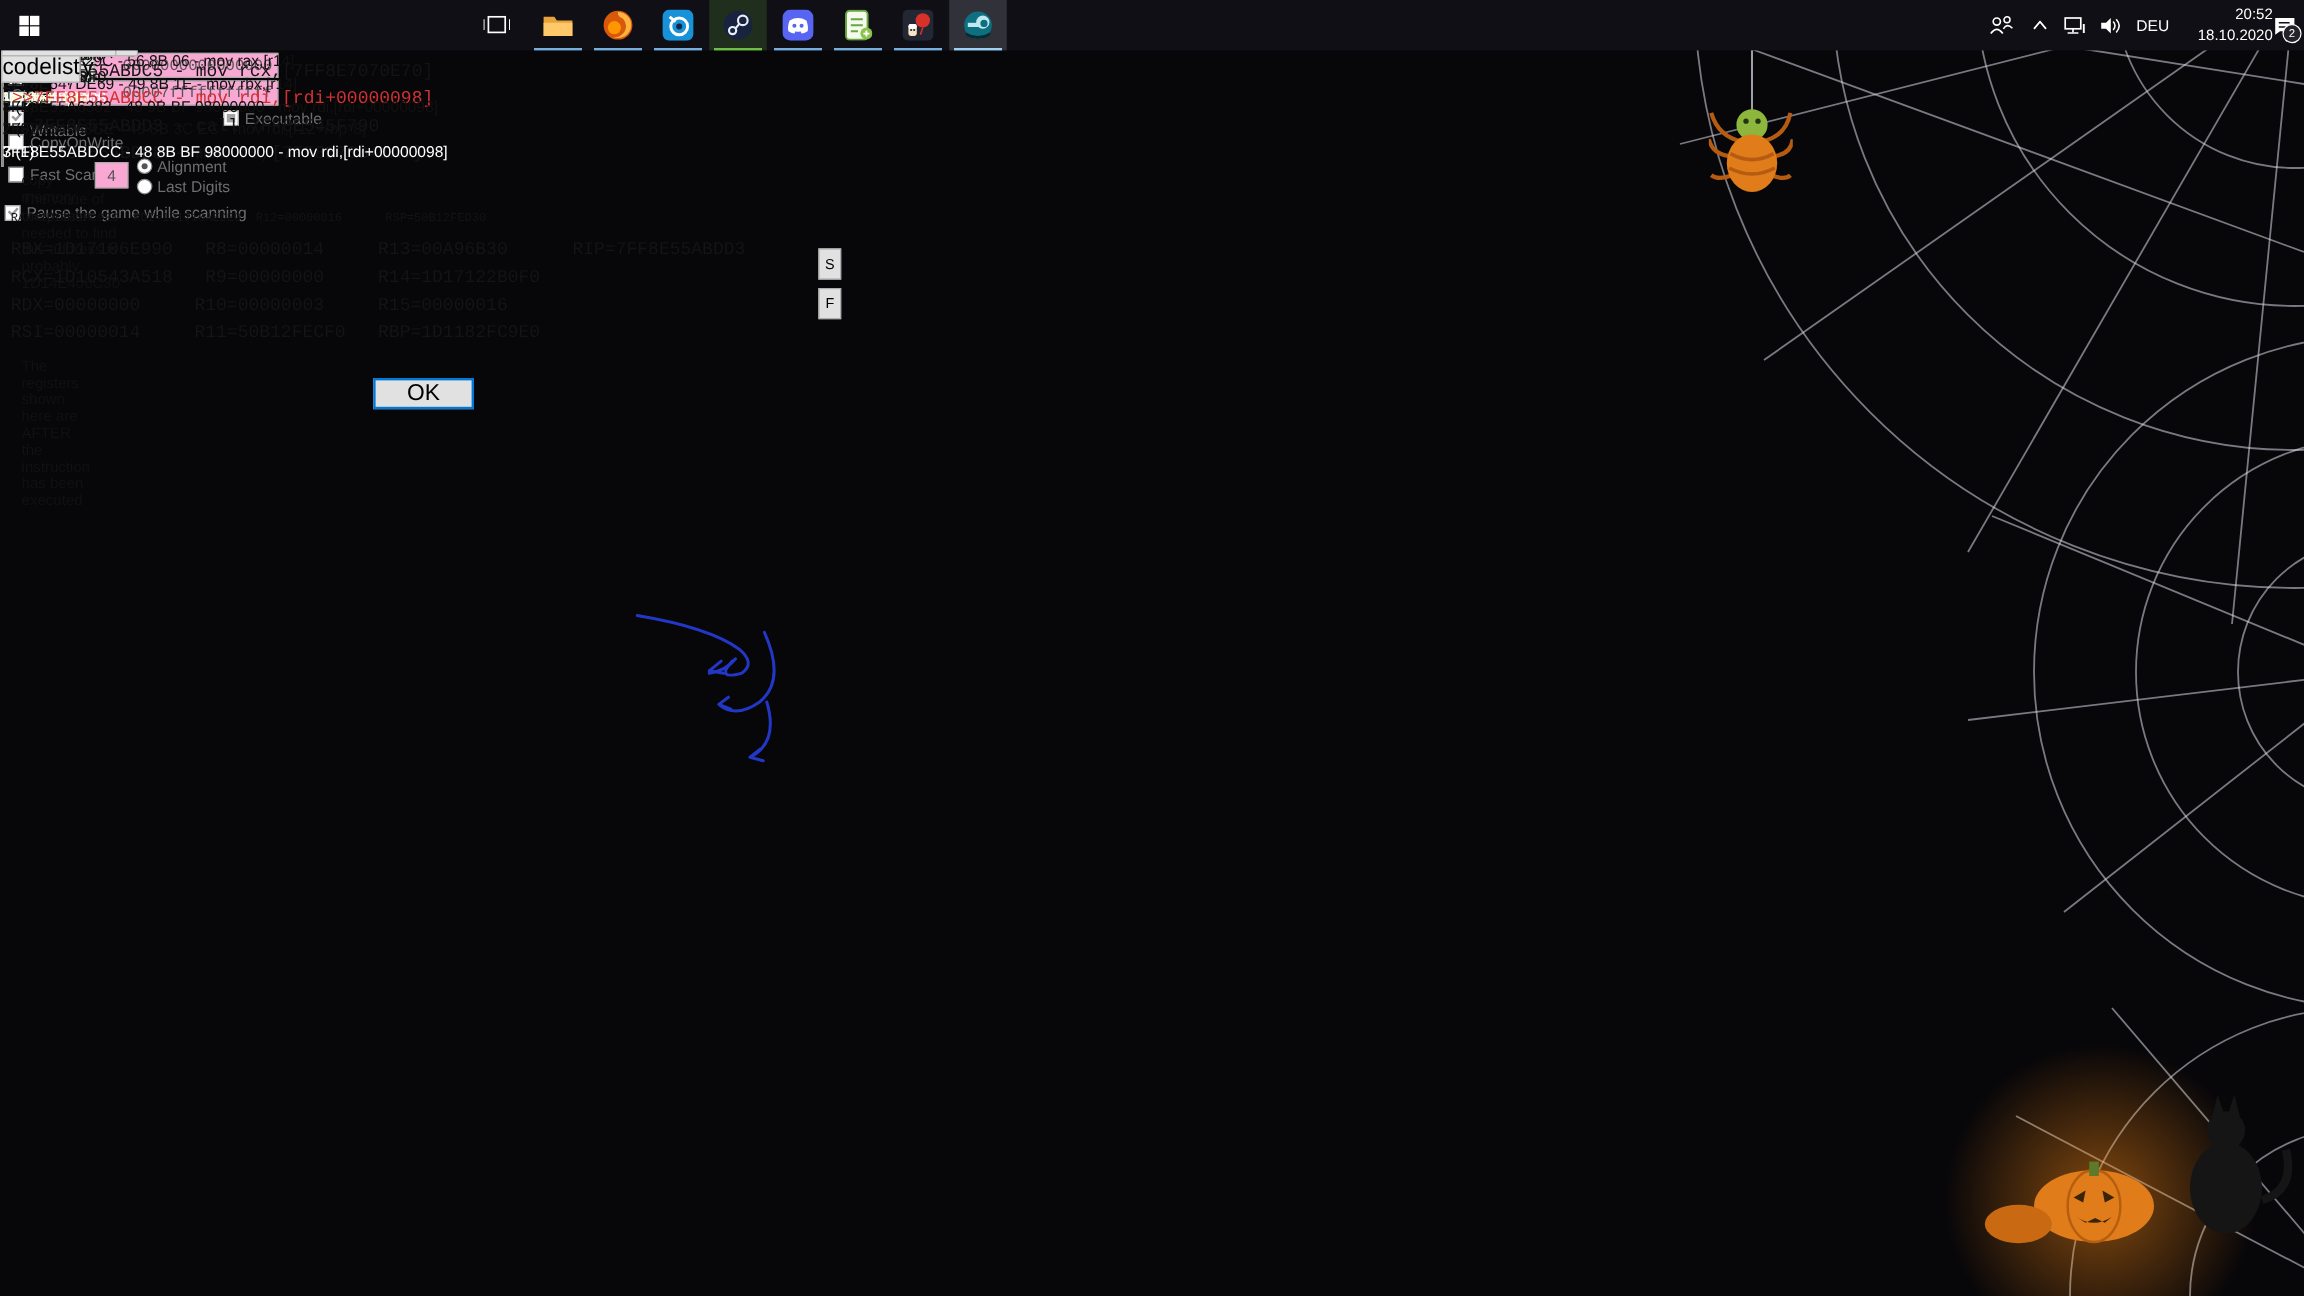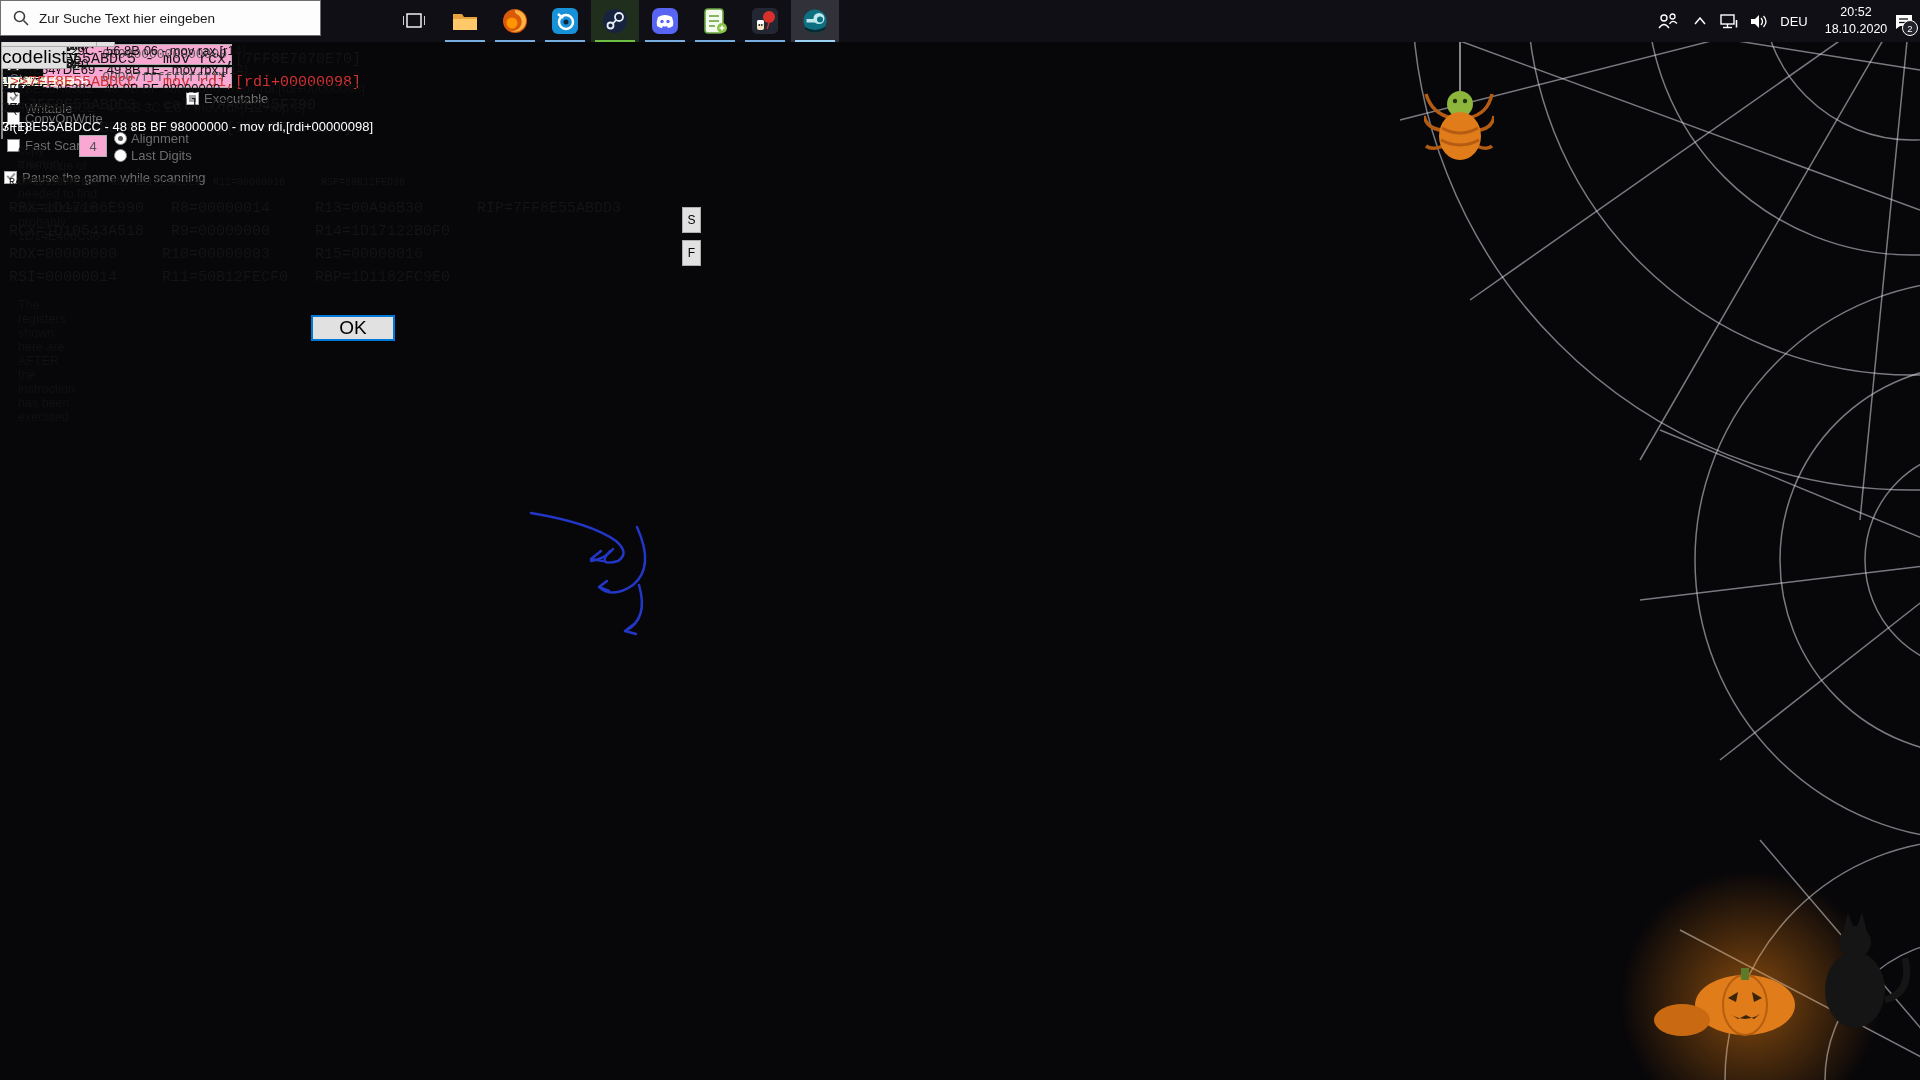--- a/index.html
+++ b/index.html
@@ -490,27 +490,20 @@
 
 <div class="abs" style="left:0;top:1038;width:1920px;height:42px;background:#0f0f15;z-index:50">
   <div class="tray-ico" style="left:0;top:0;width:48px;height:42px">
     <svg width="17" height="17">
       <rect x="0" y="0" width="8" height="8" fill="#fff"></rect>
         <rect x="9" y="0" width="8" height="8" fill="#fff"></rect>
       <rect x="0" y="9" width="8" height="8" fill="#fff"></rect>
         <rect x="9" y="9" width="8" height="8" fill="#fff"></rect>
     </svg>
   </div>
-  <div class="abs" style="left:48;top:3;width:321px;height:36px;background:#fdfdfd;border:1px solid #6f6f6f;display:flex;align-items:center;box-sizing:border-box">
-    <svg width="16" height="16" style="margin:0 10px 0 12px">
-      <circle cx="6.5" cy="6.5" r="5" fill="none" stroke="#3c3c3c" stroke-width="1.6"></circle>
-      <line x1="10.5" y1="10.5" x2="15" y2="15" stroke="#3c3c3c" stroke-width="1.6"></line>
-    </svg>
-    <span style="font-size:13.5px;color:#1b1b1b">Zur Suche Text hier eingeben</span>
-  </div>
   <div class="tray-ico" style="left:390px;top:0;width:48px;height:42px">
     <svg width="22" height="18">
       <rect x="4" y="2" width="14" height="13" fill="none" stroke="#fff" stroke-width="1.4"></rect>
       <line x1="0" y1="4" x2="0" y2="13" stroke="#fff" stroke-width="1.6"></line>
         <line x1="22" y1="4" x2="22" y2="13" stroke="#fff" stroke-width="1.6"></line>
     </svg>
   </div>
 
   <div class="tray-ico" style="left:441px;top:0;width:48px;height:42px">
     <svg width="26" height="22">
@@ -612,21 +605,21 @@
   </div>
   <div class="tray-ico" style="left:1744px;top:0;width:30px;height:42px">
     <svg width="18" height="15">
       <polygon points="1,5 5,5 9,1 9,14 5,10 1,10" fill="#fff"></polygon>
       <path d="M11,4 q3,3.5 0,7 M13.5,2 q5,5.5 0,11" fill="none" stroke="#fff" stroke-width="1.3"></path>
     </svg>
   </div>
   <div class="tray-ico" style="left:1774px;top:0;width:40px;height:42px">
     <span style="font-size:13px;color:#fff">DEU</span>
   </div>
-  <div style="position:absolute;left:1818px;top:4px;width:76px;height:34px;text-align:center;color:#fff;font-size:12.5px;line-height:17px">
+  <div style="position:absolute;left:1818px;top:4px;width:76px;height:34px;text-align:right;color:#fff;font-size:12.5px;line-height:17px">
     <div>20:52</div>
     <div>18.10.2020</div>
   </div>
   <div class="tray-ico" style="left:1888px;top:0;width:32px;height:42px">
     <svg width="19" height="17">
       <path d="M1,2 h16 v11 h-12 l-4,3 z" fill="#fff"></path>
       <line x1="4" y1="6" x2="13" y2="6" stroke="#0f0f15" stroke-width="1.3"></line>
       <line x1="4" y1="9.5" x2="11" y2="9.5" stroke="#0f0f15" stroke-width="1.3"></line>
     </svg>
     <div style="position:absolute;right:2px;bottom:6px;width:14px;height:14px;border-radius:50%;background:#23232b;border:1.5px solid #fff;color:#fff;font-size:9.5px;display:flex;align-items:center;justify-content:center">2</div>

